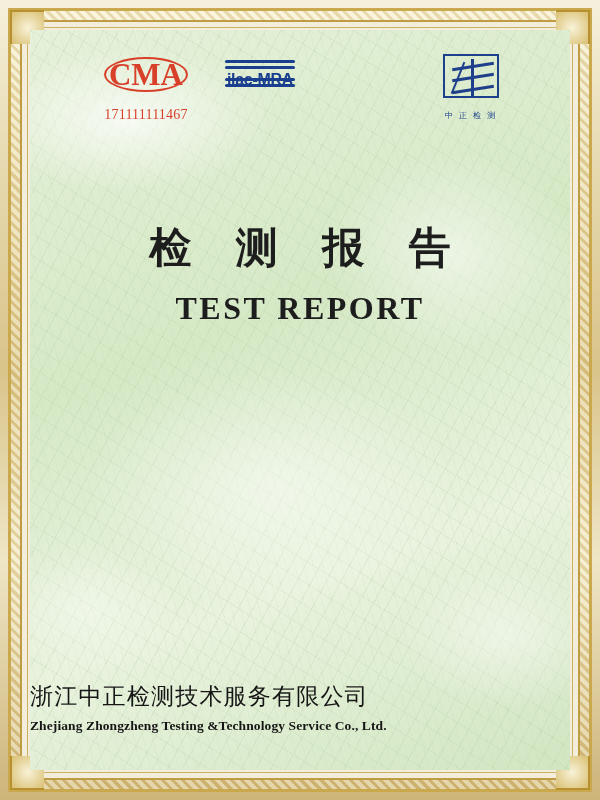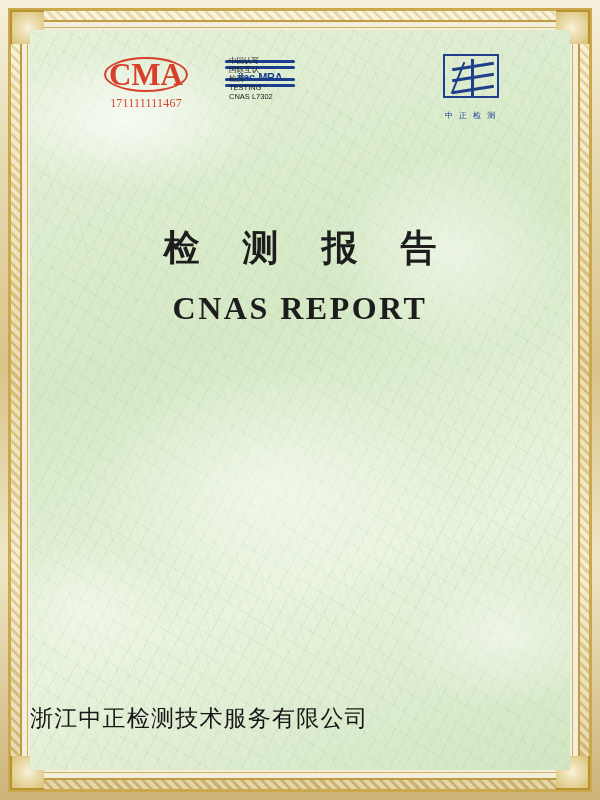--- a/index.html
+++ b/index.html
@@ -147,23 +147,23 @@
   .cma-ellipse {
     position: absolute;
     left: 1px; top: 3px;
     width: 84px; height: 35px;
     border: 2.4px solid #d8402a;
     border-radius: 50%/50%;
     box-sizing: border-box;
     z-index: 1;
   }
   .cma-number {
-    margin-top: 0;
-    font-family: "Liberation Serif", serif;
-    font-size: 12px;
+    margin-top: 11px;
+    font-family: "Liberation Serif", serif;
+    font-size: 14px;
     color: #d8402a;
     letter-spacing: 0.2px;
     white-space: nowrap;
   }
 
   
   .ilac-wrap { width: 72px; padding-top: 4px; }
   .ilac-box {
     position: relative;
     width: 70px; height: 38px;
@@ -175,21 +175,21 @@
     background: #1b3f8f;
     border-radius: 2px;
   }
   .ilac-label {
     position: absolute;
     left: 0; right: 0;
     top: 13px;
     text-align: center;
     font-family: "Liberation Sans", sans-serif;
     font-weight: bold;
-    font-size: 11px;
+    font-size: 16px;
     color: #1b3f8f;
     letter-spacing: -0.3px;
     background: transparent;
     z-index: 3;
   }
 
   
   .cnas-wrap { width: 88px; padding-top: 2px; }
   .cnas-box {
     position: relative;
@@ -285,21 +285,21 @@
   
   .title-zone {
     position: absolute;
     left: 0; right: 0;
     top: 190px;
     text-align: center;
   }
   .title-cn {
     font-family: "Liberation Serif", serif;
     font-weight: bold;
-    font-size: 36px;
+    font-size: 42px;
     letter-spacing: 17px;
     color: #1d1d1d;
     text-indent: 17px;
     line-height: 56px;
   }
   .title-en {
     margin-top: 14px;
     font-family: "Liberation Serif", serif;
     font-weight: bold;
     font-size: 32px;
@@ -362,46 +362,40 @@
           <div class="ilac-band" style="top:2px;"></div>
           <div class="ilac-band" style="top:8px;"></div>
           <div class="ilac-band" style="top:20px;"></div>
           <div class="ilac-band" style="top:26px;"></div>
           <div class="ilac-label">ilac-MRA</div>
         </div>
       </div>
 
       <div class="logo-cell cnas-wrap">
         <div class="cnas-outer">
-          <div class="cnas-info">
-            <div>中国认可</div>
-            <div>国际互认</div>
-            <div>检测</div>
-            <div>TESTING</div>
-            <div>CNAS L7302</div>
-          </div>
         </div>
       </div>
 
       <div class="logo-cell zz-wrap">
         <div class="zz-box">
           <span class="bar zz-b1"></span>
           <span class="bar zz-b2"></span>
           <span class="bar zz-b3"></span>
           <span class="bar zz-v"></span>
           <span class="bar zz-d"></span>
         </div>
         <div class="zz-caption">中 正 检 测</div>
       </div>
 
     </div>
 
     <div class="title-zone">
       <div class="title-cn">检 测 报 告</div>
-      <div class="title-en">CNAS   REPORT</div>
+      <div class="title-en">TEST   REPORT</div>
     </div>
 
     <div class="footer-zone">
       <div class="footer-cn">浙江中正检测技术服务有限公司</div>
+      <div class="footer-en">Zhejiang Zhongzheng Testing &amp;Technology Service Co., Ltd.</div>
     </div>
 
   </div>
 </div>
 
 </body></html>

